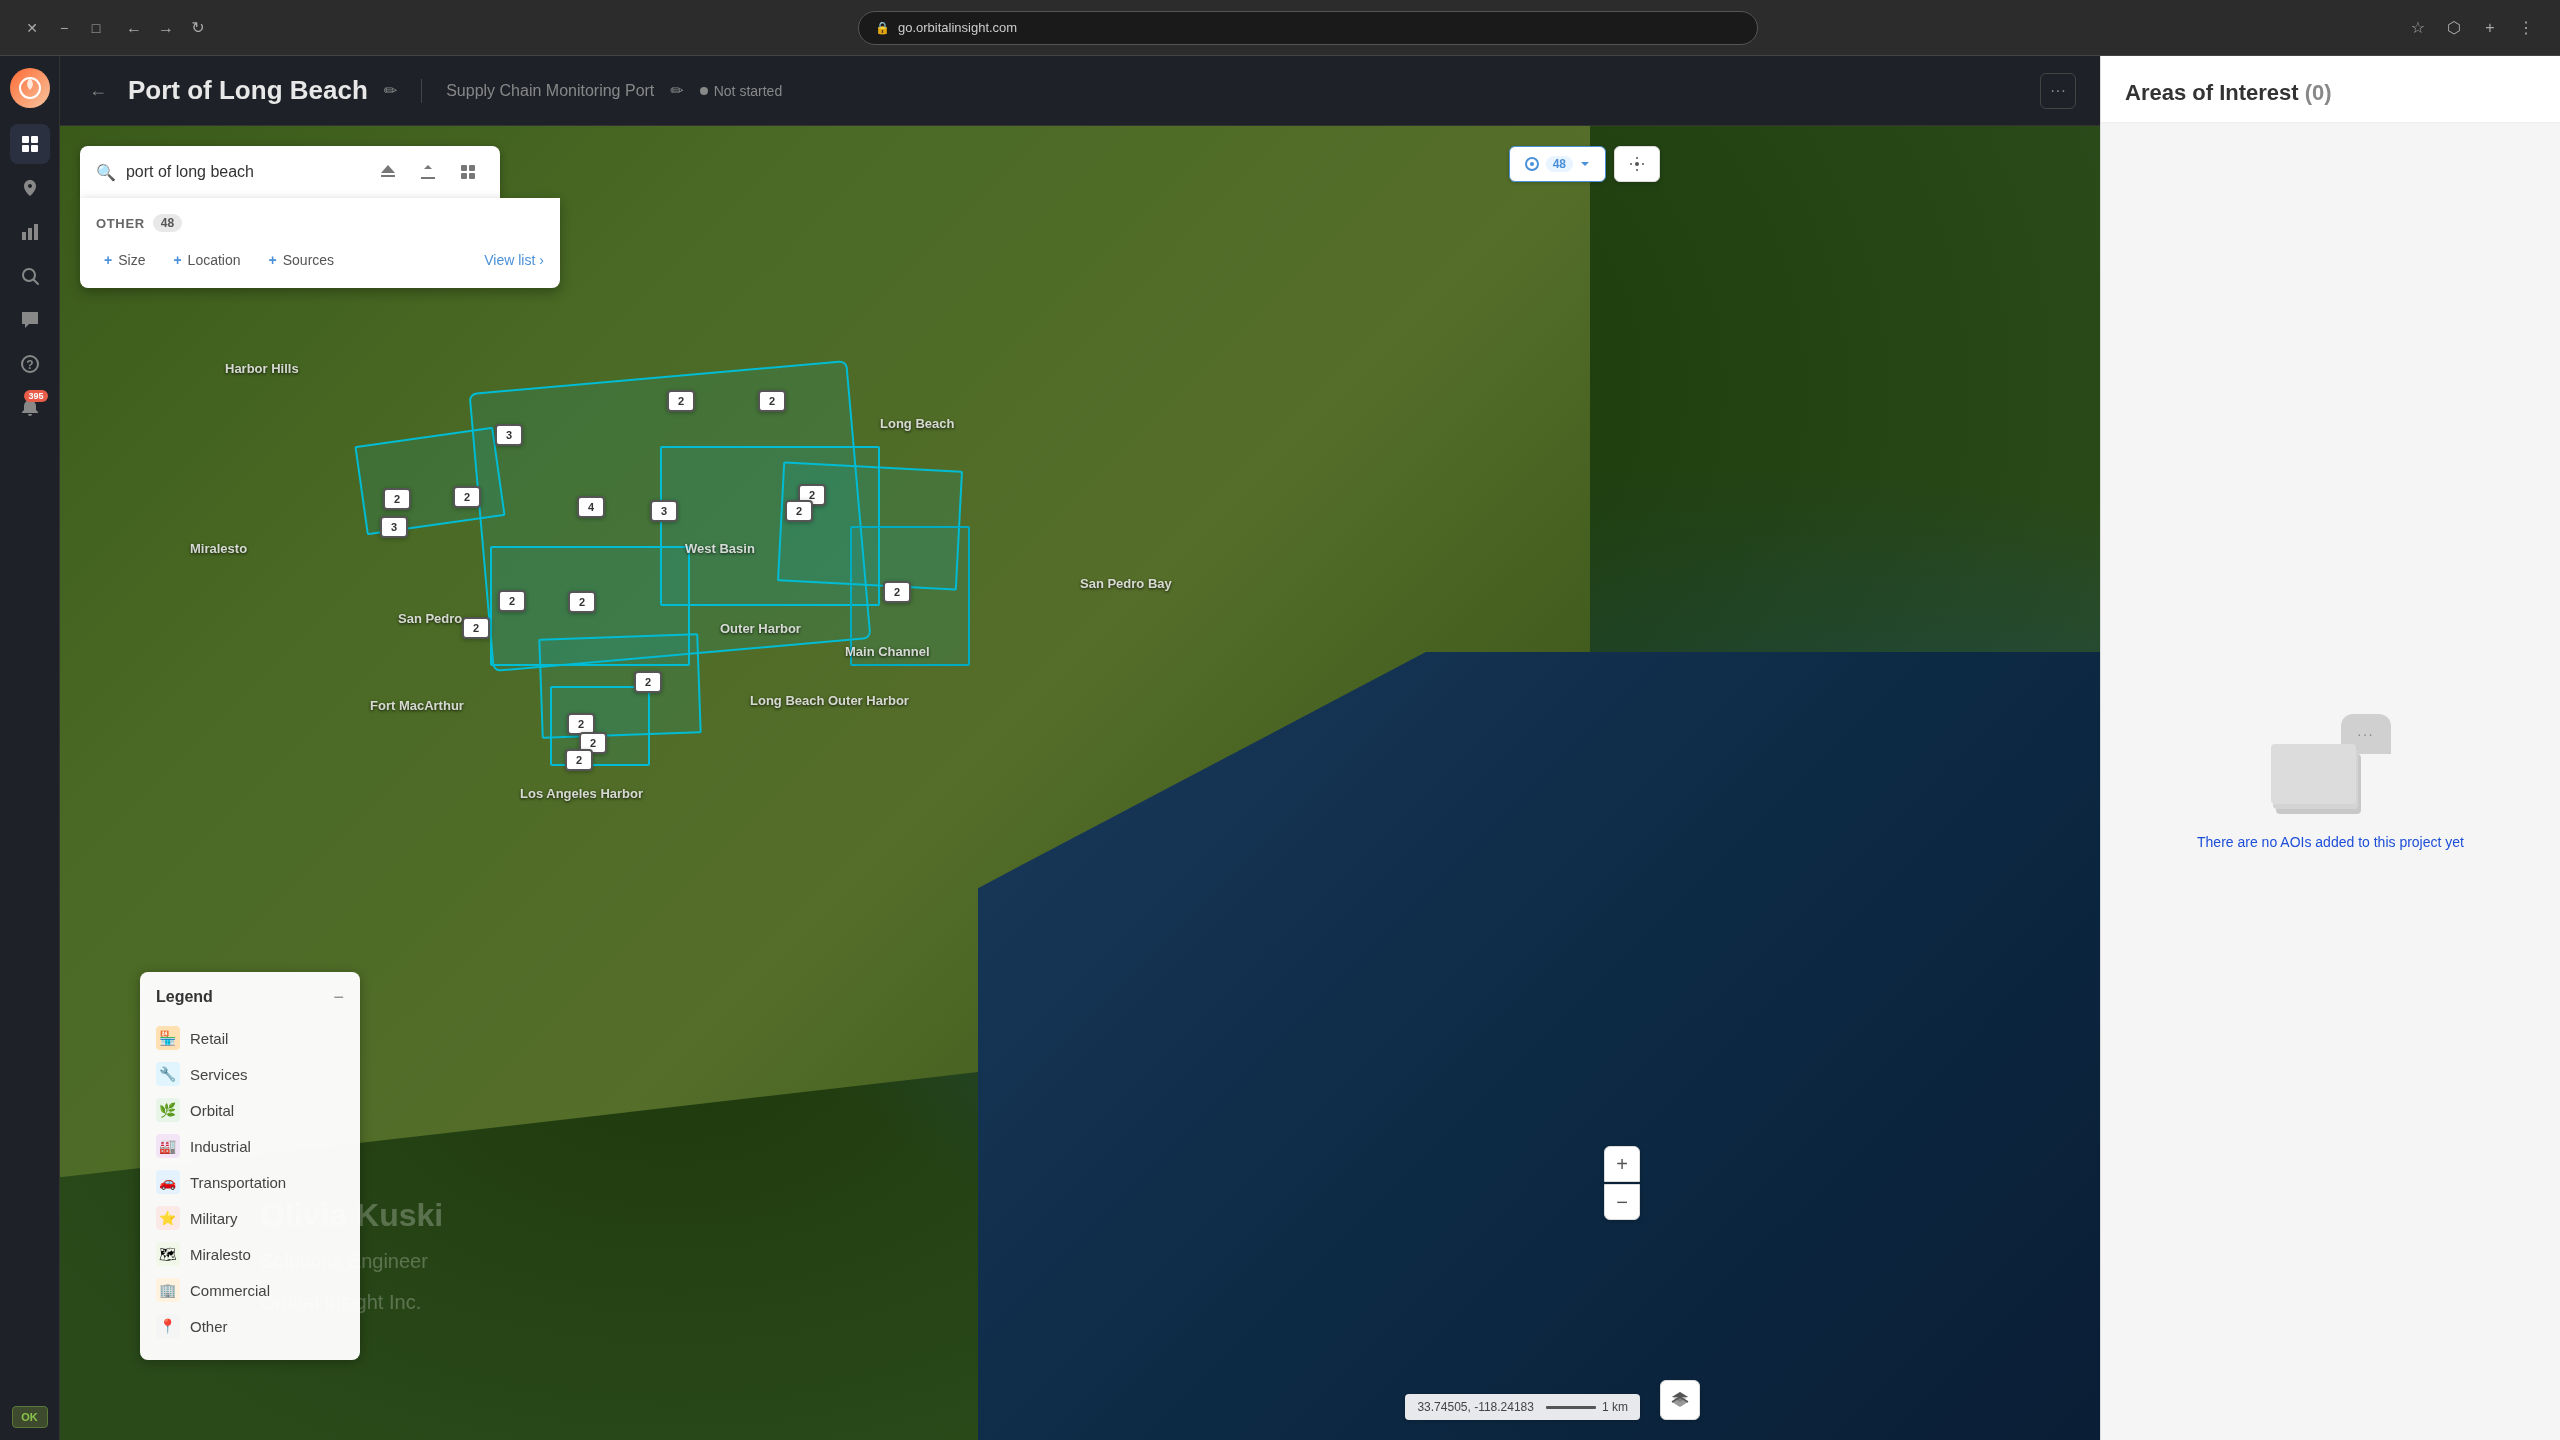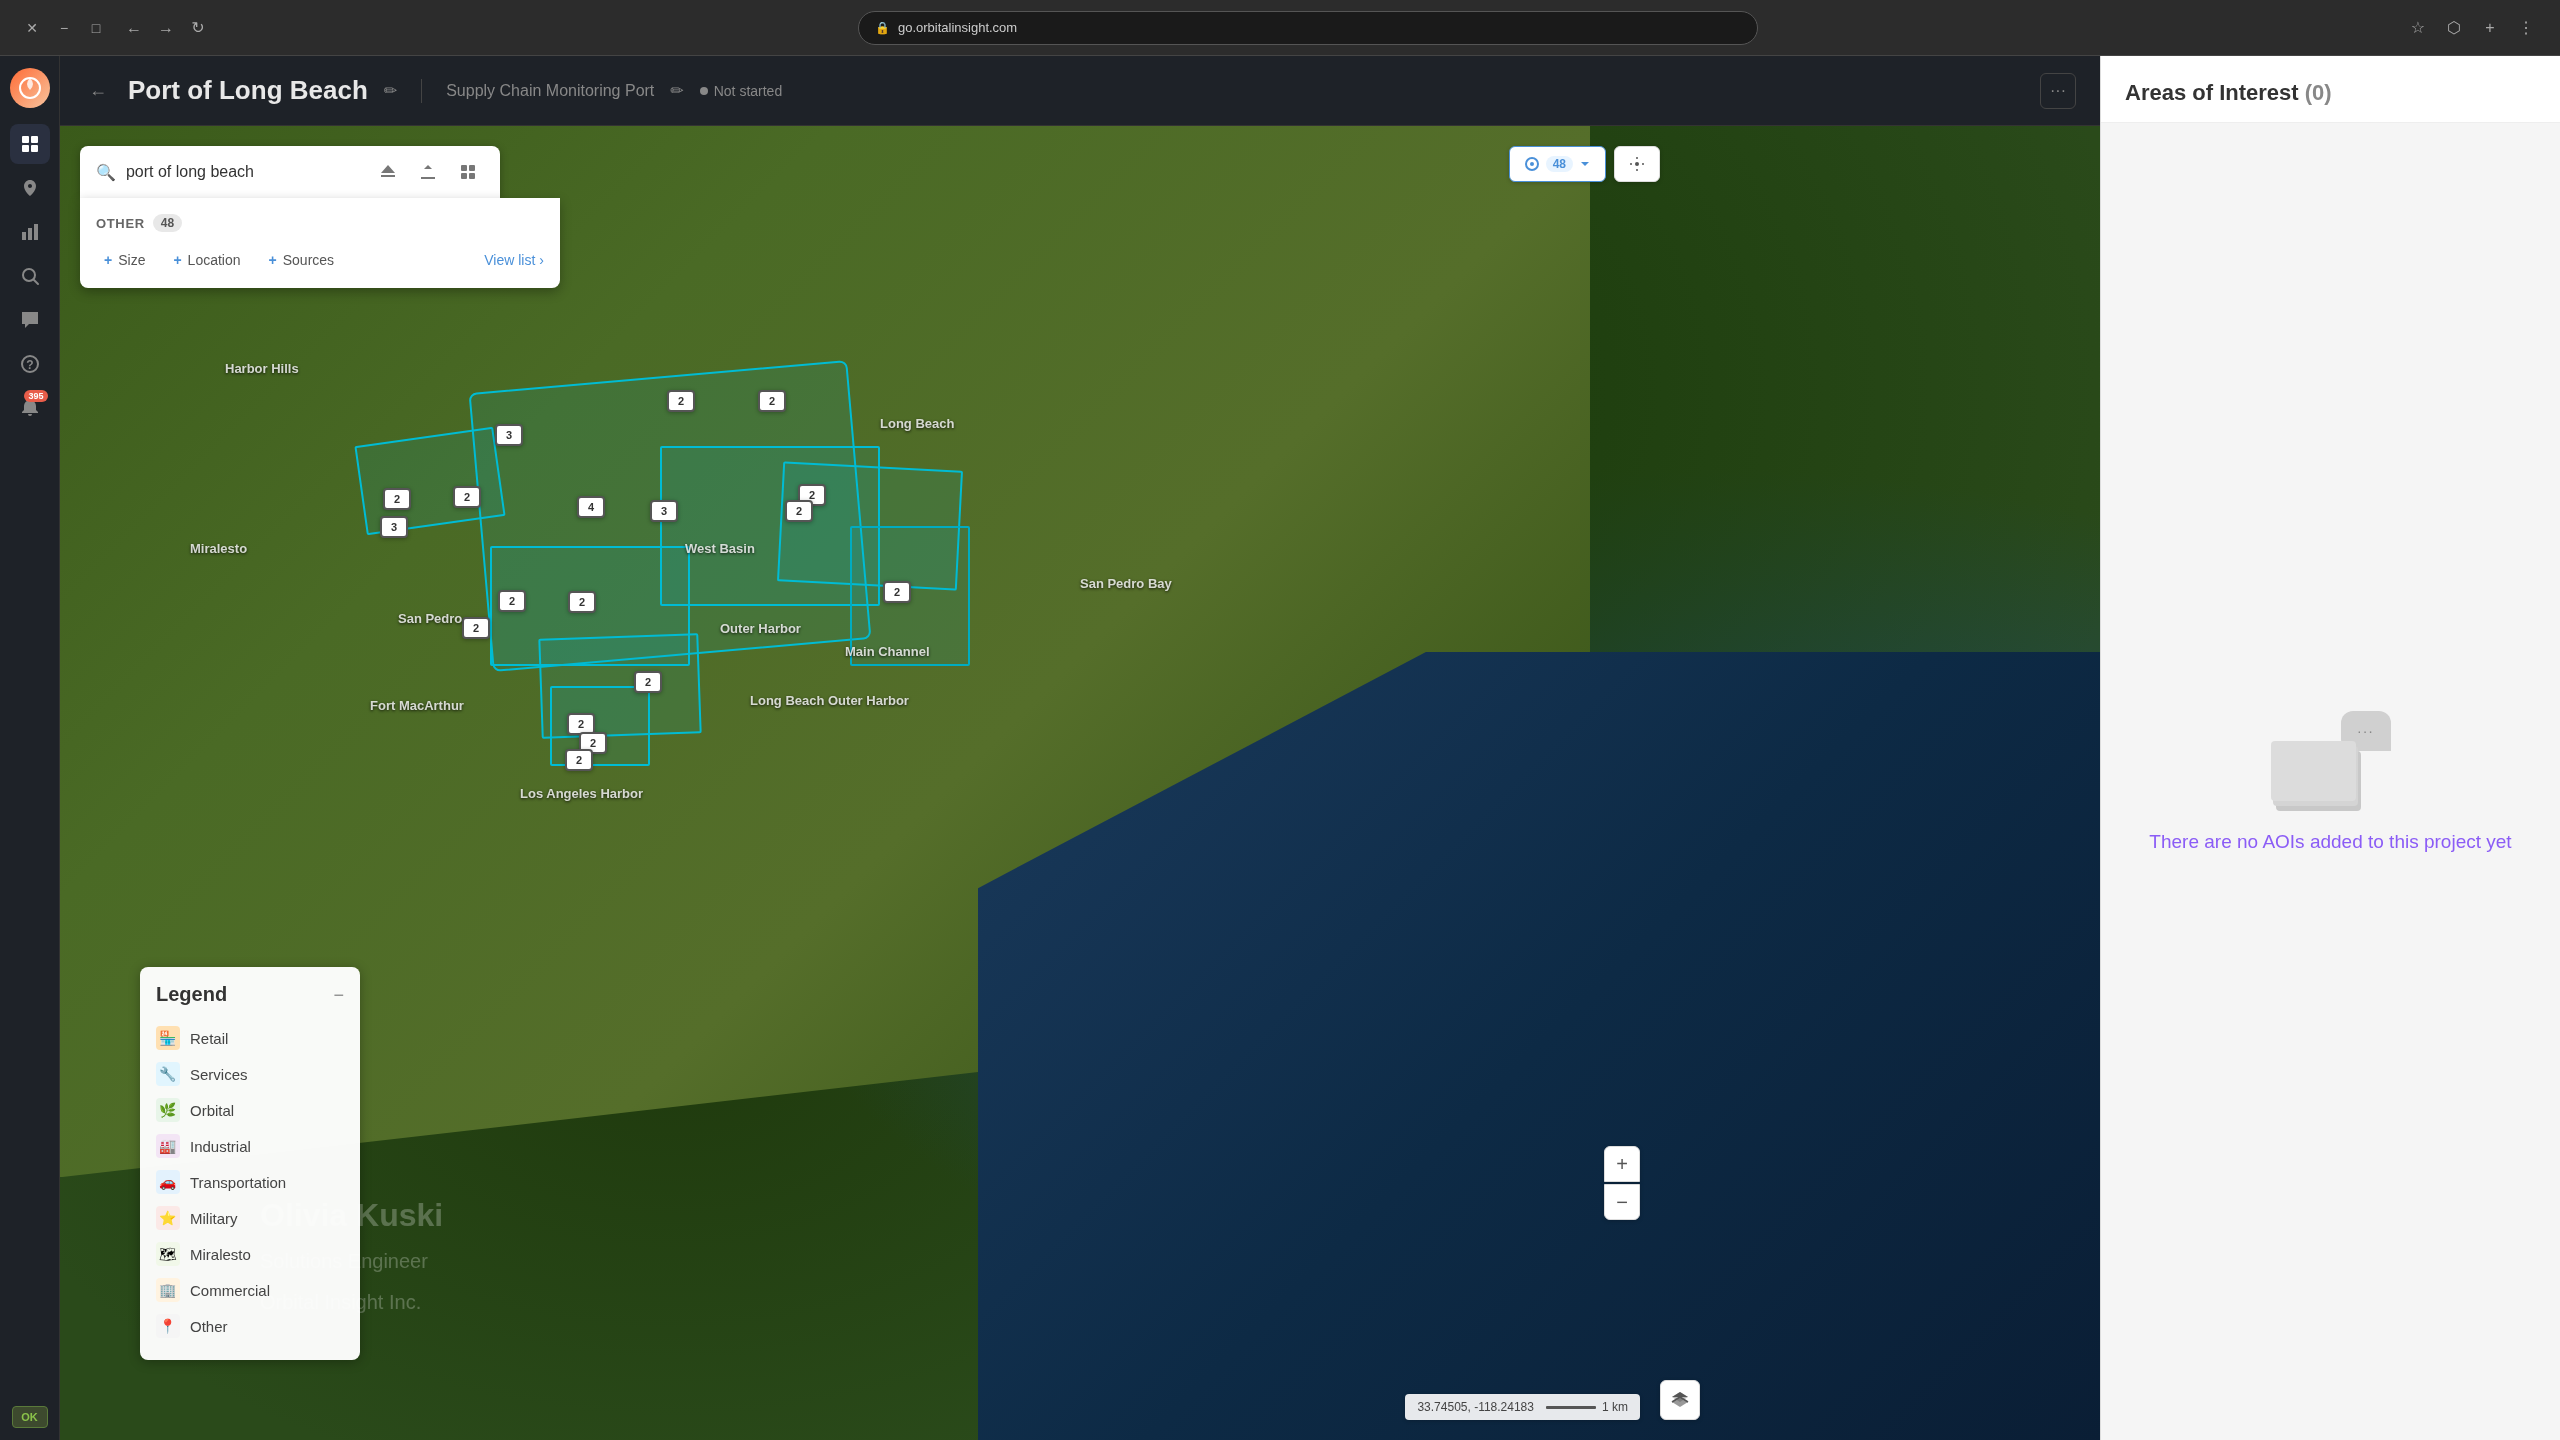--- a/index.html
+++ b/index.html
@@ -403,21 +403,21 @@
       padding: 16px;
       z-index: 20;
     }
     .legend-header {
       display: flex;
       justify-content: space-between;
       align-items: center;
       margin-bottom: 14px;
     }
     .legend-title {
-      font-size: 20px;
+      font-size: 16px;
       font-weight: 600;
       color: #333;
     }
     .legend-minimize {
       background: transparent;
       border: none;
       cursor: pointer;
       color: #888;
       font-size: 18px;
       line-height: 1;
@@ -570,22 +570,22 @@
     }
     .stack-card {
       position: absolute;
       background: #d8d8d8;
       border-radius: 4px;
     }
     .stack-card:nth-child(1) { width: 85px; height: 60px; top: 10px; left: 5px; background: #c8c8c8; }
     .stack-card:nth-child(2) { width: 85px; height: 60px; top: 5px; left: 2px; background: #d4d4d4; }
     .stack-card:nth-child(3) { width: 85px; height: 60px; top: 0; left: 0; background: #dcdcdc; }
     .empty-text {
-      font-size: 19px;
-      color: #8b5cf6;
+      font-size: 14px;
+      color: #1d4ed8;
       text-align: center;
     }
 
     
     .map-watermark {
       position: absolute;
       bottom: 120px;
       left: 200px;
       color: rgba(255,255,255,0.25);
       font-size: 32px;

